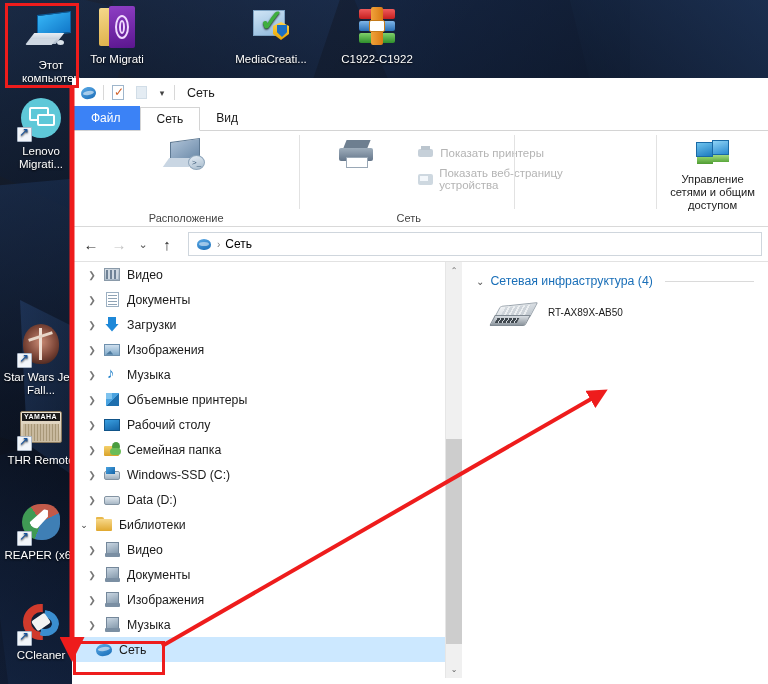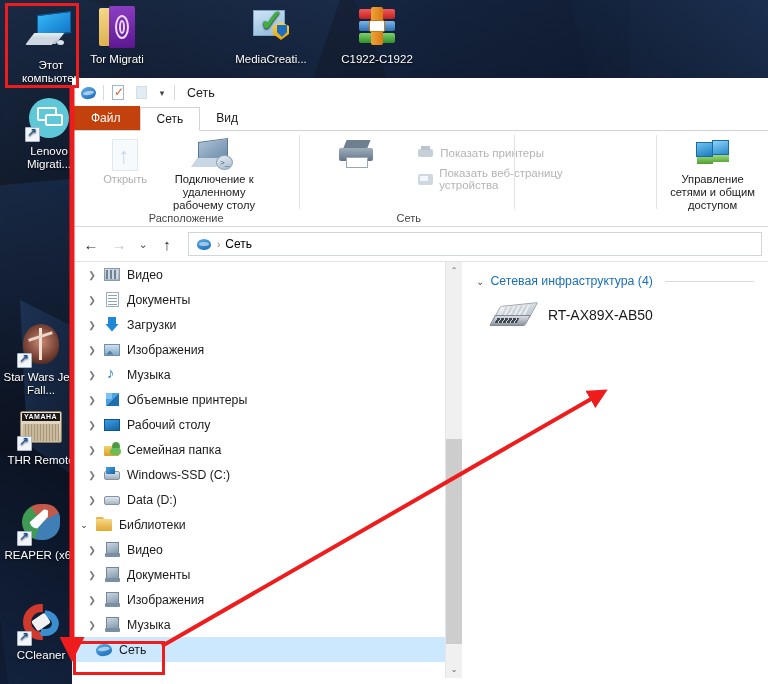--- a/index.html
+++ b/index.html
@@ -185,21 +185,21 @@
      color:#d2622a; line-height:16px;}
   .qat-folder { position:absolute; left:3px; top:2px; width:11px; height:13px;
      background:#dbe6f0; border:1px solid #c2d2e0; opacity:.75; }
   .qat-chev { font-size:9px; color:#444; width:12px; text-align:center; }
   .win-title { margin-left:6px; font-size:12.5px; color:#1a1a1a; }
 
   .tabs { height:24px; display:flex; align-items:flex-end; background:#fff;
           border-bottom:1px solid #d4d4d4; }
   .tab { height:24px; padding:0 16px; display:flex; align-items:center;
          font-size:12px; color:#1a1a1a; }
-  .tab.file { background:#c2410c; color:#fff; padding:0 19px; }
+  .tab.file { background:#3b82f6; color:#fff; padding:0 19px; }
   .tab.active { background:#fff; border:1px solid #d4d4d4; border-bottom:1px solid #fff;
          position:relative; top:1px; }
 
   .ribbon { height:96px; background:#fff; border-bottom:1px solid #d9d9d9;
             display:flex; position:relative; }
   .rgroup { position:relative; height:96px; display:flex; flex-direction:column;
             align-items:center; }
   .rgroup .gsep { position:absolute; right:0; top:4px; bottom:18px; width:1px; background:#e2e2e2;}
   .rgroup .glabel { position:absolute; bottom:3px; left:0; right:0; text-align:center;
             font-size:11px; color:#444; }
@@ -358,21 +358,21 @@
       transform:skew(-28deg,-6deg); border:1px solid #9aa4ad; border-radius:2px;}
   .router-front { position:absolute; left:2px; top:17px; width:36px; height:11px;
       background:linear-gradient(180deg,#d9dee3,#8d969e);
       transform:skew(-28deg,0deg); border:1px solid #808a93; border-radius:0 0 2px 2px;}
   .router-ports { position:absolute; left:6px; top:20px; width:22px; height:5px;
       background:repeating-linear-gradient(90deg,#40484f 0 3px,#cfd5da 3px 4px);
       transform:skew(-28deg,0deg);}
   .router-vents { position:absolute; left:12px; top:8px; width:26px; height:12px;
       background:repeating-linear-gradient(90deg,#cdd3d9 0 3px,#eef1f3 3px 5px);
       transform:skew(-28deg,-6deg); opacity:.9;}
-  .dev-name { font-size:14px; color:#1a1a1a; padding-top:9px; }
+  .dev-name { font-size:10px; color:#1a1a1a; padding-top:9px; }
 
   
   .ann { position:absolute; pointer-events:none; }
   .ann-box { border:3px solid #ee1c1c; }
   #ann-pc-box   { left:5px;  top:3px;  width:74px;  height:85px; }
   #ann-net-box  { left:73px; top:641px; width:92px; height:34px; }
   #ann-svg { position:absolute; left:0; top:0; width:768px; height:684px; }
 </style>
 </head>
 <body>
@@ -421,21 +421,21 @@
     <div class="glyph ic-rar">
       <div class="b r1"></div>
         <div class="b r2"></div>
         <div class="b r3"></div>
       <div class="b band"></div>
         <div class="b mid"></div>
     </div>
     <span class="lbl">C1922-C1922</span>
   </div>
 
-  <div class="dicon" style="left:10px; top:96px;">
+  <div class="dicon" style="left:2px; top:96px;">
     <div class="glyph ic-lenovo">
       <div class="circ"></div>
         <div class="m1"></div>
         <div class="m2"></div>
       <div class="shortcut"></div>
     </div>
     <span class="lbl">Lenovo Migrati...</span>
   </div>
 
 
@@ -501,35 +501,28 @@
   <div class="tabs">
     <div class="tab file">Файл</div>
     <div class="tab active">Сеть</div>
     <div class="tab">Вид</div>
   </div>
 
   <div class="ribbon">
 
     <div class="rgroup" style="width:243px;">
       <div class="rbtns">
-        <div class="rbtn dim" style="width:56px;">
-          <div class="ico">
-              <div class="ico-open"></div>
-            </div>
-          <span>Открыть</span>
-        </div>
         <div class="rbtn" style="width:122px;">
           <div class="ico">
             <div class="ico-rdp">
                 <div class="m"></div>
                 <div class="b"></div>
                 <div class="g">&gt;_</div>
               </div>
           </div>
-          <span>Подключение к удаленному рабочему столу</span>
         </div>
       </div>
       <div class="glabel">Расположение</div>
       <div class="gsep"></div>
     </div>
 
     <div class="rgroup" style="width:380px;">
       <div class="rbtns" style="width:100%; justify-content:flex-start;">
         <div class="rbtn" style="width:112px;">
           <div class="ico">

